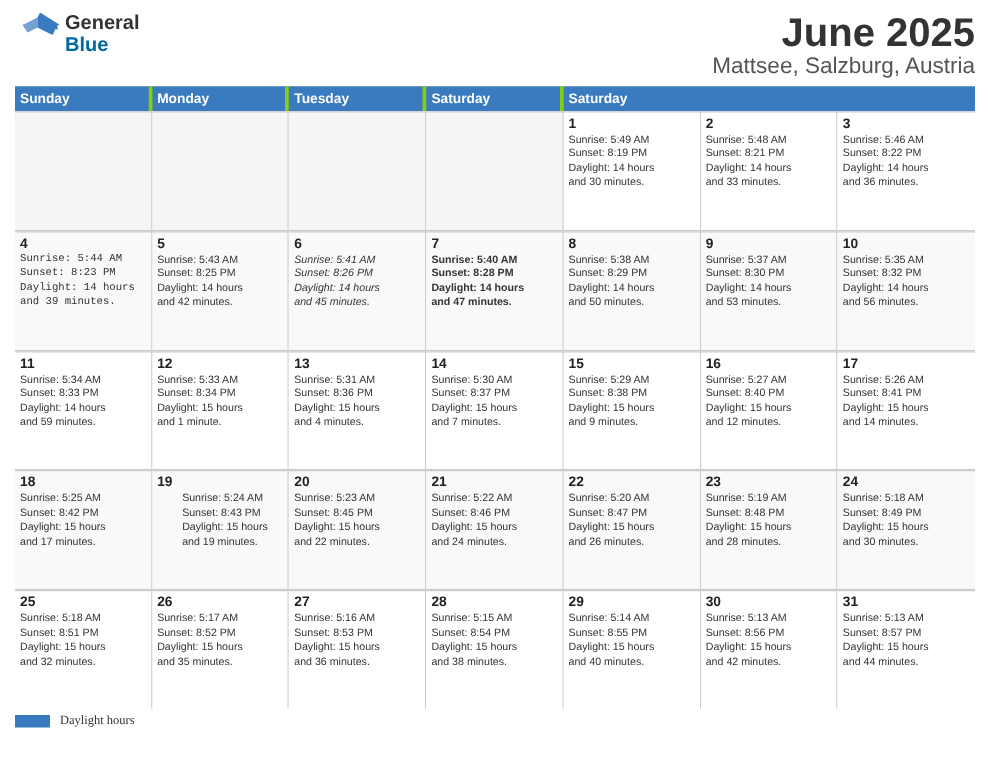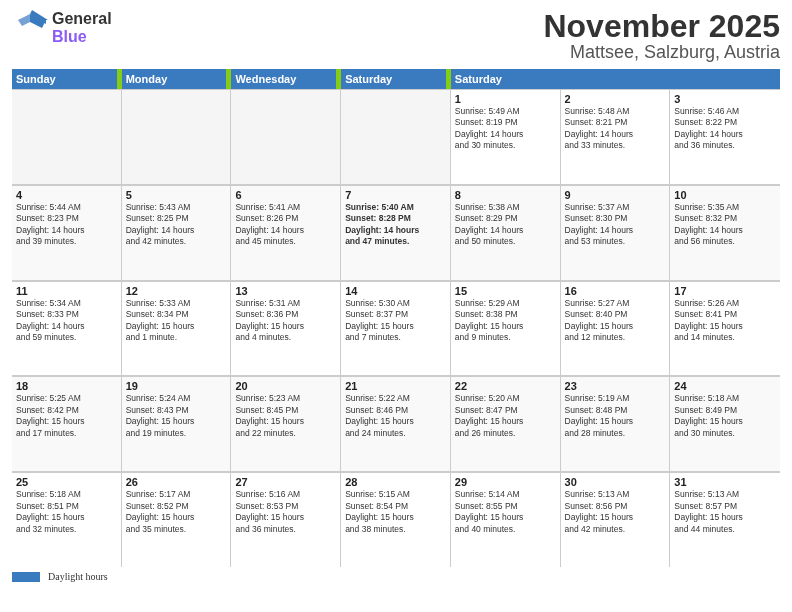--- a/index.html
+++ b/index.html
@@ -34,21 +34,21 @@
       line-height: 1.1;
     }
     .logo-general {
       font-size: 16px;
       font-weight: bold;
       color: #333;
     }
     .logo-blue {
       font-size: 16px;
       font-weight: bold;
-      color: #8b5cf6;
+      color: #0369a1;
     }
     .logo-icon {
       width: 36px;
       height: 36px;
     }
     .title-block {
       text-align: right;
     }
     .month-title {
       font-size: 32px;
@@ -69,21 +69,21 @@
       display: grid;
       grid-template-columns: repeat(7, 1fr);
       background: #3a7abf;
     }
     .cal-header-cell {
       color: #fff;
       font-size: 11px;
       font-weight: bold;
       padding: 4px 4px;
       text-align: left;
-      border-right: 5px solid #84cc16;
+      border-right: 3px solid #84cc16;
     }
     .cal-header-cell:last-child { border-right: none; }
     .cal-body {
       display: flex;
       flex-direction: column;
       flex: 1;
     }
     .cal-row {
       display: grid;
       grid-template-columns: repeat(7, 1fr);
@@ -144,30 +144,30 @@
         <polygon points="18,4 34,14 34,10 36,10 20,0" fill="#3a7abf"></polygon>
         <polygon points="18,4 34,10 30,18 18,12" fill="#3a7abf"></polygon>
         <polygon points="18,4 18,12 10,16 6,10" fill="#3a7abf" opacity="0.7"></polygon>
       </svg>
       <div class="logo-text">
         <span class="logo-general">General</span>
         <span class="logo-blue">Blue</span>
       </div>
     </div>
     <div class="title-block">
-      <div class="month-title">November 2025</div>
+      <div class="month-title">June 2025</div>
       <div class="subtitle">Mattsee, Salzburg, Austria</div>
     </div>
   </div>
 
   <div class="calendar">
     <div class="cal-header">
     <div class="cal-header-cell">Sunday</div>
         <div class="cal-header-cell">Monday</div>
-        <div class="cal-header-cell">Wednesday</div>
+        <div class="cal-header-cell">Tuesday</div>
         <div class="cal-header-cell">Saturday</div>
         <div class="cal-header-cell">Saturday</div>
       </div>
     <div class="cal-body">
     <div class="cal-row">
           <div class="cal-cell empty"></div>
           <div class="cal-cell empty"></div>
           <div class="cal-cell empty"></div>
           <div class="cal-cell empty"></div>
           <div class="cal-cell">
@@ -188,35 +188,35 @@
             <span class="day-num">3</span>
             <div class="day-info" style="white-space: pre-line;">Sunrise: 5:46 AM
 Sunset: 8:22 PM
 Daylight: 14 hours
 and 36 minutes.</div>
           </div>
         </div>
         <div class="cal-row">
           <div class="cal-cell alt-row">
             <span class="day-num">4</span>
-            <div class="day-info" style="white-space: pre-line;">Sunrise: 5:44 AM
+            <div class="day-info" style="white-space: pre-line; font-family: Liberation Mono, monospace;">Sunrise: 5:44 AM
 Sunset: 8:23 PM
 Daylight: 14 hours
 and 39 minutes.</div>
           </div>
           <div class="cal-cell alt-row">
             <span class="day-num">5</span>
             <div class="day-info" style="white-space: pre-line;">Sunrise: 5:43 AM
 Sunset: 8:25 PM
 Daylight: 14 hours
 and 42 minutes.</div>
           </div>
           <div class="cal-cell alt-row">
             <span class="day-num">6</span>
-            <div class="day-info" style="white-space: pre-line;">Sunrise: 5:41 AM
+            <div class="day-info" style="white-space: pre-line; font-style: italic;">Sunrise: 5:41 AM
 Sunset: 8:26 PM
 Daylight: 14 hours
 and 45 minutes.</div>
           </div>
           <div class="cal-cell alt-row">
             <span class="day-num">7</span>
             <div class="day-info" style="white-space: pre-line; font-weight: bold;">Sunrise: 5:40 AM
 Sunset: 8:28 PM
 Daylight: 14 hours
 and 47 minutes.</div>
@@ -297,21 +297,21 @@
         <div class="cal-row">
           <div class="cal-cell alt-row">
             <span class="day-num">18</span>
             <div class="day-info" style="white-space: pre-line;">Sunrise: 5:25 AM
 Sunset: 8:42 PM
 Daylight: 15 hours
 and 17 minutes.</div>
           </div>
           <div class="cal-cell alt-row">
             <span class="day-num">19</span>
-            <div class="day-info" style="white-space: pre-line;">Sunrise: 5:24 AM
+            <div class="day-info" style="white-space: pre-line; margin-left: 20px;">Sunrise: 5:24 AM
 Sunset: 8:43 PM
 Daylight: 15 hours
 and 19 minutes.</div>
           </div>
           <div class="cal-cell alt-row">
             <span class="day-num">20</span>
             <div class="day-info" style="white-space: pre-line;">Sunrise: 5:23 AM
 Sunset: 8:45 PM
 Daylight: 15 hours
 and 22 minutes.</div>

